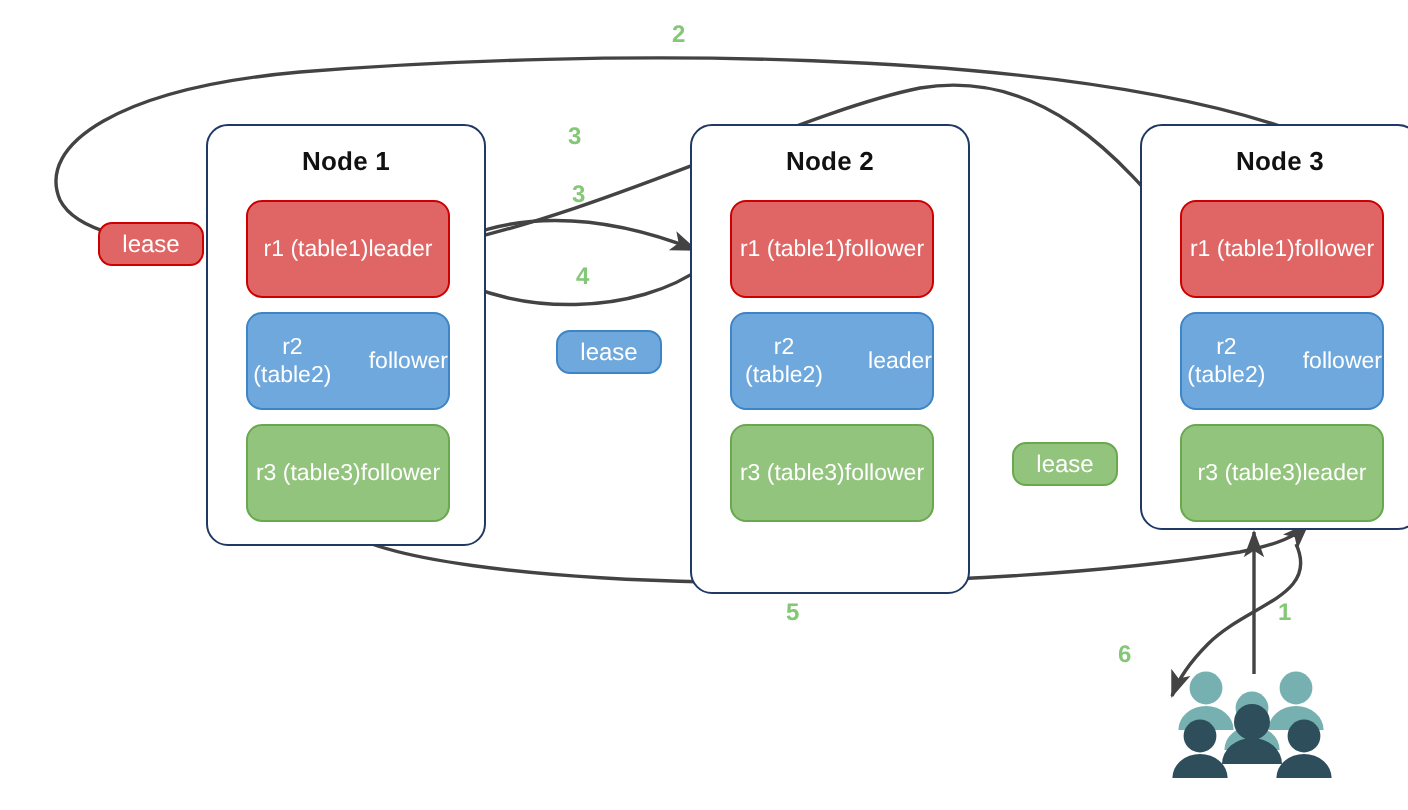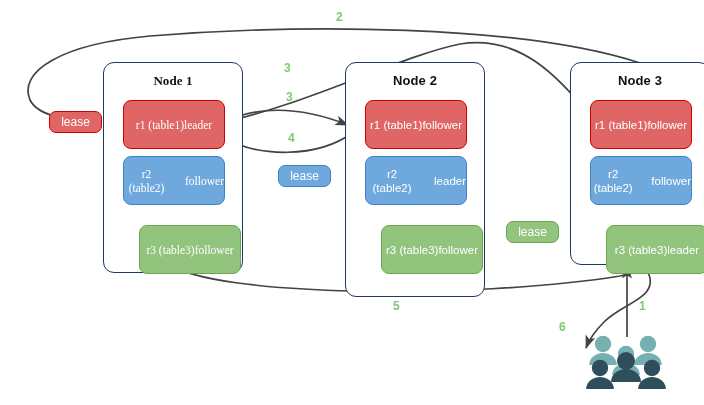--- a/index.html
+++ b/index.html
@@ -59,21 +59,21 @@
     font-size: 11.5px;
     line-height: 14px;
     text-align: center;
   }
   .replica .ln { display: block; }
   .rep-red   { background: #e06666; border: 1.4px solid #cc0000; }
   .rep-blue  { background: #6fa8dc; border: 1.4px solid #3d85c6; }
   .rep-green { background: #93c47d; border: 1.4px solid #6aa84f; }
   .r1 { top: 37px; }
   .r2 { top: 93px; gap: 16px; }
-  .r3 { top: 162px; margin-left: 16px; }
+  .r3 { top: 149px; }
 
   .lease {
     position: absolute;
     box-sizing: border-box;
     border-radius: 7px;
     display: flex;
     align-items: center;
     justify-content: center;
     color: #ffffff;
     font-size: 12px;
@@ -119,21 +119,21 @@
       <path d="M 352 133 C 318 158 258 158 223 137"></path>
 
       <path d="M 170 264 C 210 296 470 300 620 276 C 640 272 648 268 654 262"></path>
 
       <path d="M 627 337 L 627 266"></path>
 
       <path d="M 648 272 C 660 298 624 302 604 322 C 594 332 589 340 586 348"></path>
     </g>
   </svg>
 
-  <div class="node-box" style="left:103px; top:62px; width:140px; height:211px;font-family:Liberation Serif, serif;">
+  <div class="node-box" style="left:103px; top:62px; width:140px; height:211px;">
     <div class="node-title">Node 1</div>
     <div class="replica rep-red r1">
       <span class="ln">r1 (table1)</span>
       <span class="ln">leader</span>
     </div>
     <div class="replica rep-blue r2">
       <span class="ln">r2 (table2)</span>
       <span class="ln">follower</span>
     </div>
     <div class="replica rep-green r3">

